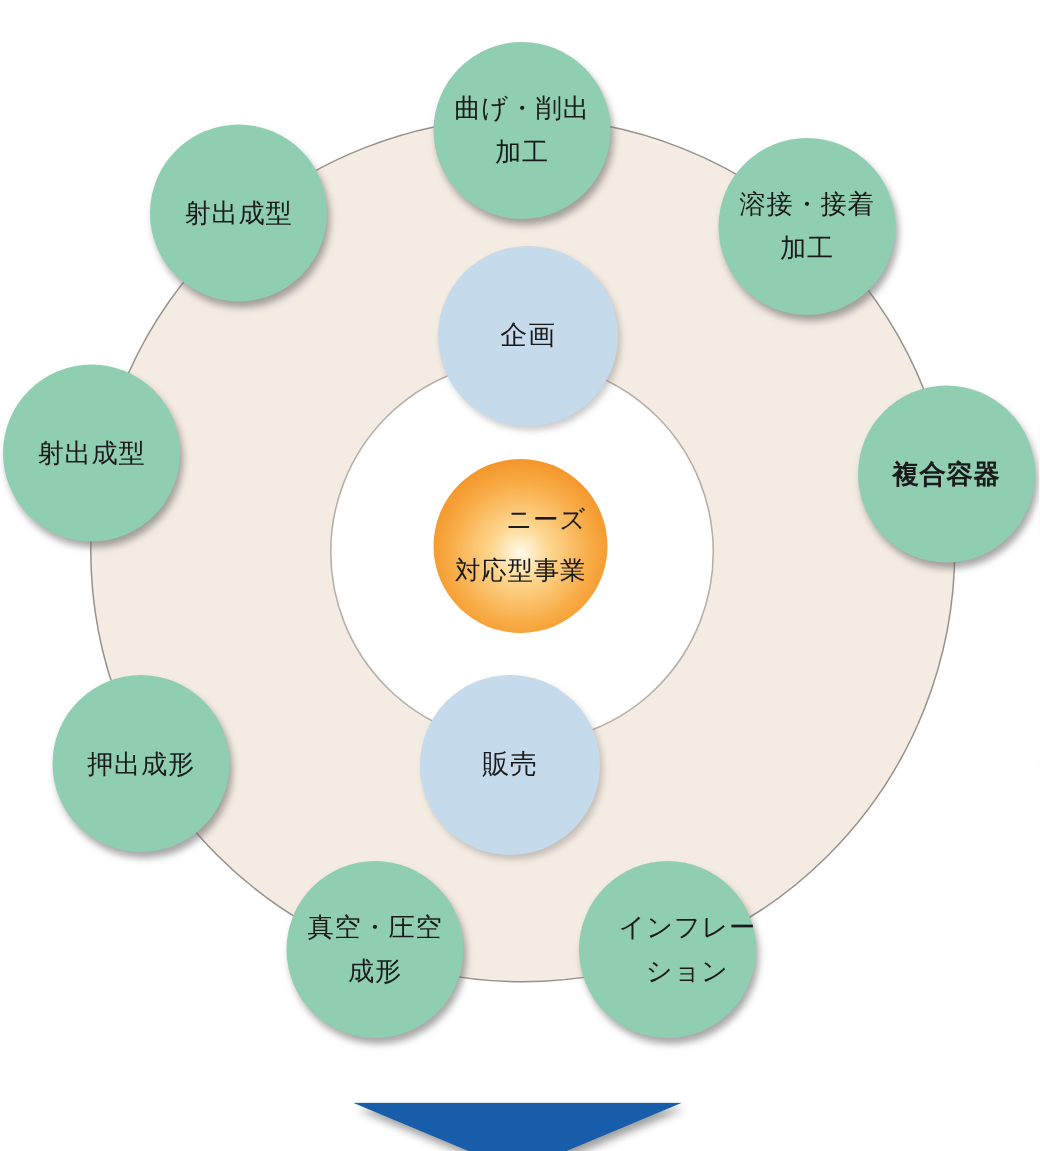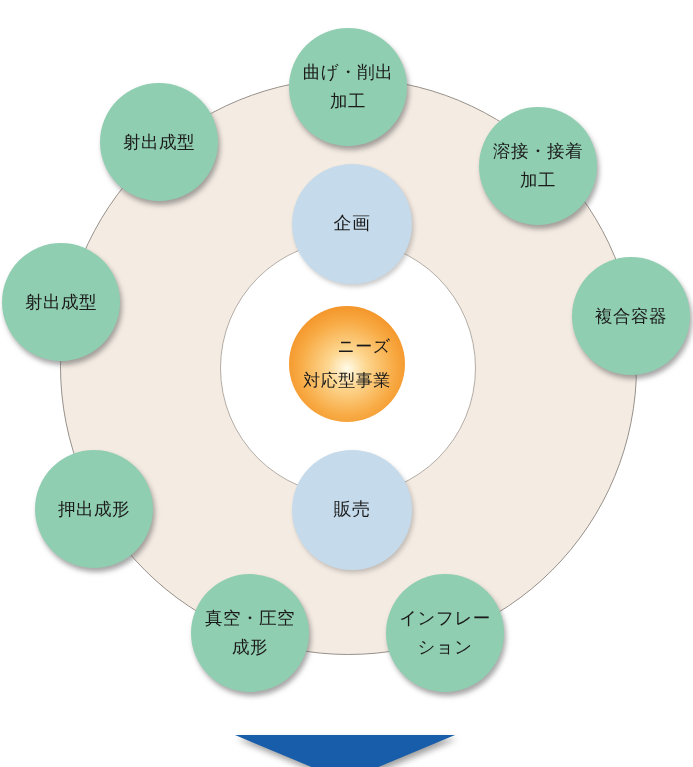--- a/index.html
+++ b/index.html
@@ -93,49 +93,49 @@
 
 <div class="canvas">
 
   <div class="ring-outer"></div>
   <div class="ring-inner"></div>
 
   <div class="circle green" style="left:289px; top:5px;">
     <span class="lbl">曲げ・削出
 加工</span>
   </div>
-  <div class="circle green" style="left:479px; top:84px;">
+  <div class="circle green" style="left:479px; top:69px;">
     <span class="lbl">溶接・接着
 加工</span>
   </div>
-  <div class="circle green" style="left:572px; top:234px;">
+  <div class="circle green" style="left:572px; top:234px;font-weight:bold;">
     <span class="lbl">複合容器</span>
   </div>
-  <div class="circle green" style="left:386px; top:551px;">
+  <div class="circle green" style="left:386px; top:551px;justify-content:flex-end;">
     <span class="lbl">インフレー
 ション</span>
   </div>
   <div class="circle green" style="left:35px; top:427px;">
     <span class="lbl">押出成形</span>
   </div>
   <div class="circle green" style="left:191px; top:551px;">
     <span class="lbl">真空・圧空
 成形</span>
   </div>
   <div class="circle green" style="left:2px; top:220px;">
     <span class="lbl">射出成型</span>
   </div>
   <div class="circle green" style="left:100px; top:60px;">
     <span class="lbl">射出成型</span>
   </div>
 
   <div class="circle blue" style="left:292px; top:141px;">
     <span class="lbl">企画</span>
   </div>
-  <div class="circle blue" style="left:292px; top:427px;">
+  <div class="circle blue" style="left:280px; top:427px;">
     <span class="lbl">販売</span>
   </div>
 
   <div class="circle orange">
     <span class="lbl">ニーズ
 対応型事業</span>
   </div>
 
   <div class="arrow-wrap">
     <div class="arrow-down"></div>

